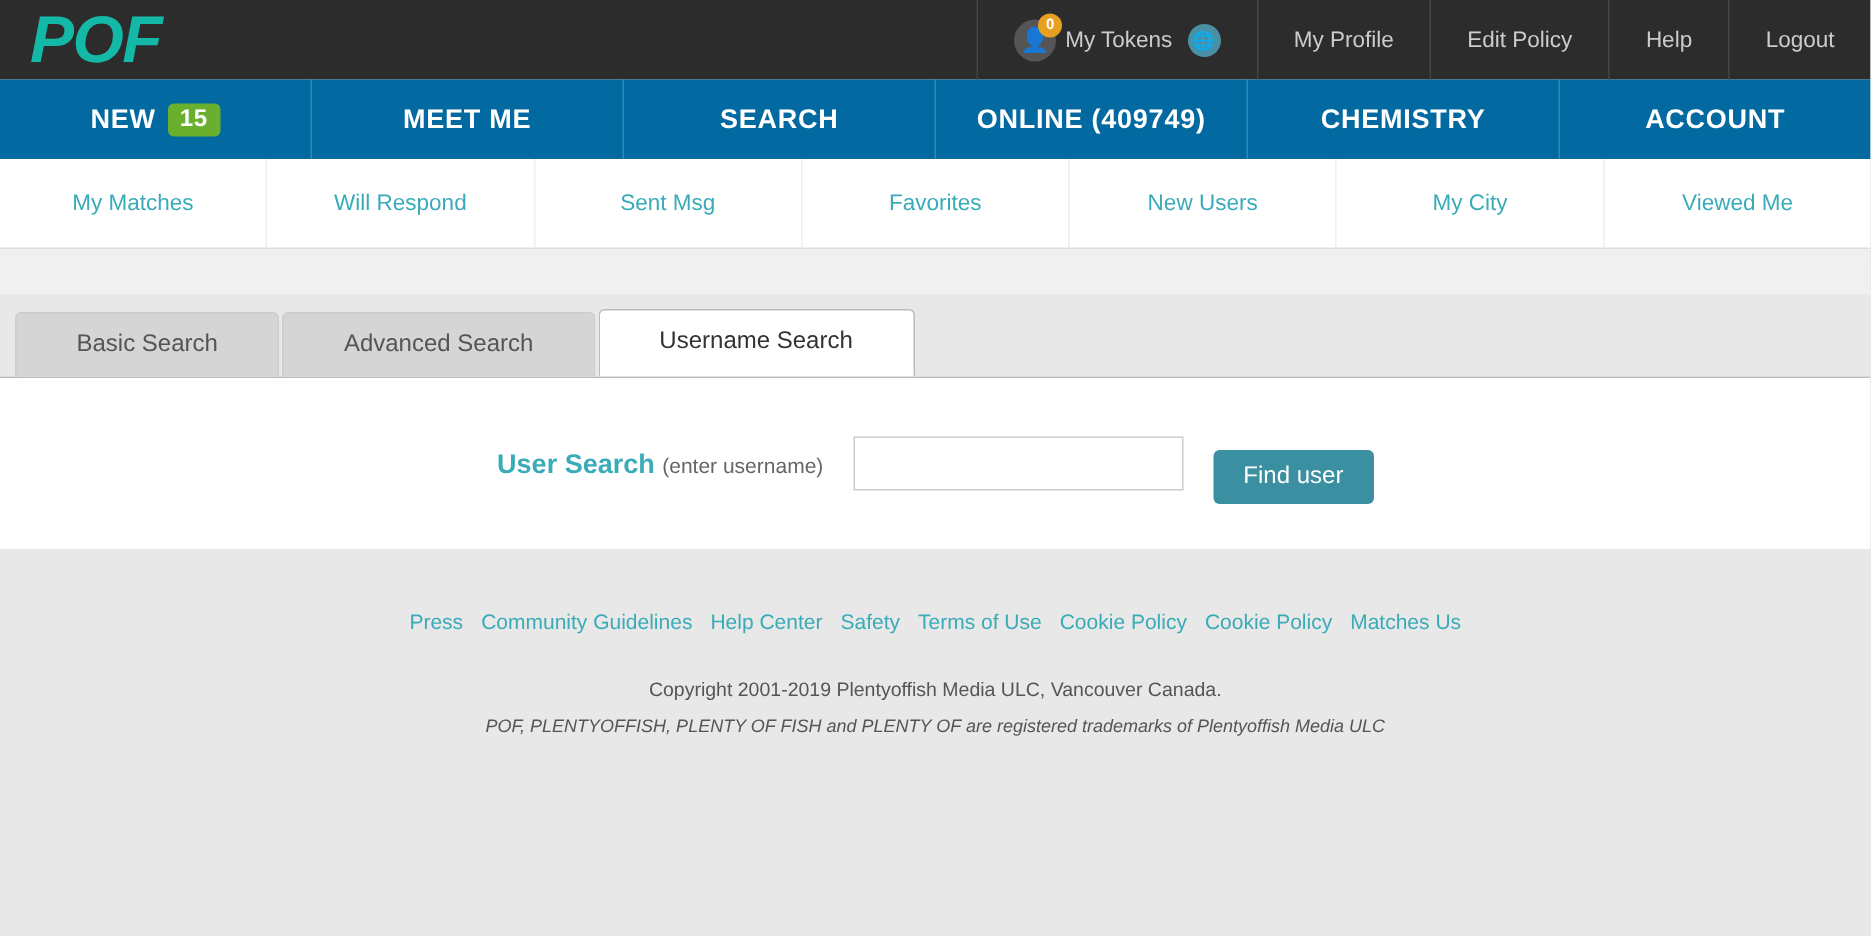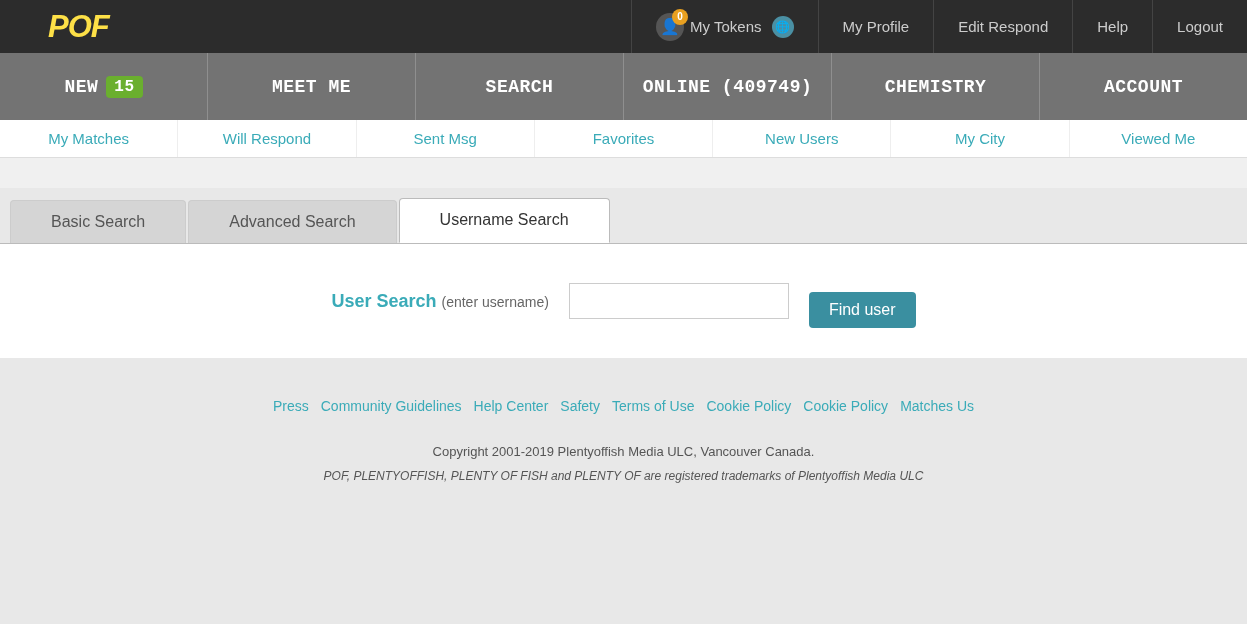--- a/index.html
+++ b/index.html
@@ -7,27 +7,26 @@
 
     
     .header {
       background: #2c2c2c;
       display: flex;
       align-items: center;
       height: 53px;
       padding: 0 0 0 20px;
     }
     .logo {
-      color: #fde047;
-      font-size: 31px;
+      color: #14b8a6;
+      font-size: 44px;
       font-weight: bold;
       font-style: italic;
       margin-right: auto;
       letter-spacing: -1px;
-      margin-left: 28px;
     }
     .header-nav {
       display: flex;
       height: 100%;
     }
     .header-nav-item {
       display: flex;
       align-items: center;
       padding: 0 24px;
       color: #ccc;
@@ -84,24 +83,23 @@
       align-items: center;
       justify-content: center;
       color: white;
       font-size: 12px;
       position: relative;
       margin-left: 4px;
     }
 
     
     .primary-nav {
-      background: #737373;
-      display: flex;
-      height: 67px;
-      font-family: Liberation Mono, monospace;
+      background: #0369a1;
+      display: flex;
+      height: 53px;
     }
     .primary-nav-item {
       flex: 1;
       display: flex;
       align-items: center;
       justify-content: center;
       color: white;
       font-size: 18px;
       font-weight: bold;
       cursor: pointer;
@@ -126,21 +124,21 @@
       border-bottom: 1px solid #ddd;
     }
     .secondary-nav-item {
       flex: 1;
       display: flex;
       align-items: center;
       justify-content: center;
       color: #3aabb8;
       font-size: 15px;
       cursor: pointer;
-      padding: 10px 0;
+      padding: 21px 0;
       border-right: 1px solid #eee;
     }
 
     
     .content-area {
       background: #f0f0f0;
       padding: 10px 0 0 0;
     }
 
     
@@ -264,21 +262,21 @@
         👤
         <div class="token-badge">0</div>
       </div>
       <span>My Tokens</span>
       <div class="globe-icon">🌐</div>
     </div>
     <div class="header-nav-item">
       <span>My Profile</span>
     </div>
     <div class="header-nav-item">
-      <span>Edit Respond</span>
+      <span>Edit Policy</span>
     </div>
     <div class="header-nav-item">
       <span>Help</span>
     </div>
     <div class="header-nav-item">
       <span>Logout</span>
     </div>
   </div>
 </div>
 

